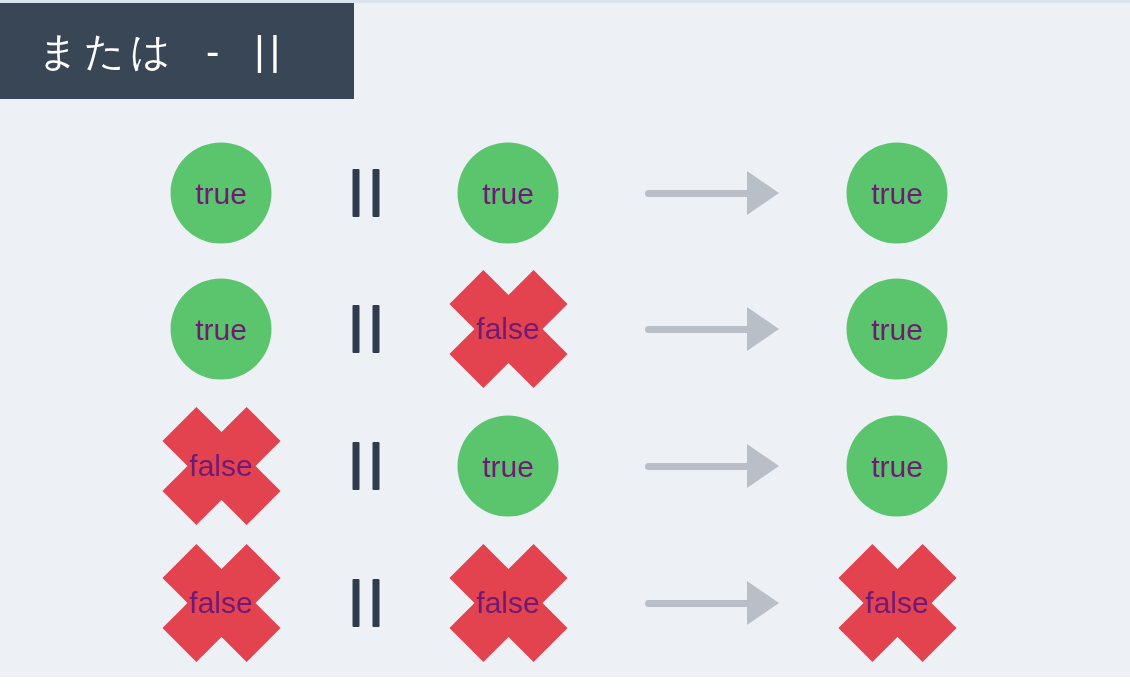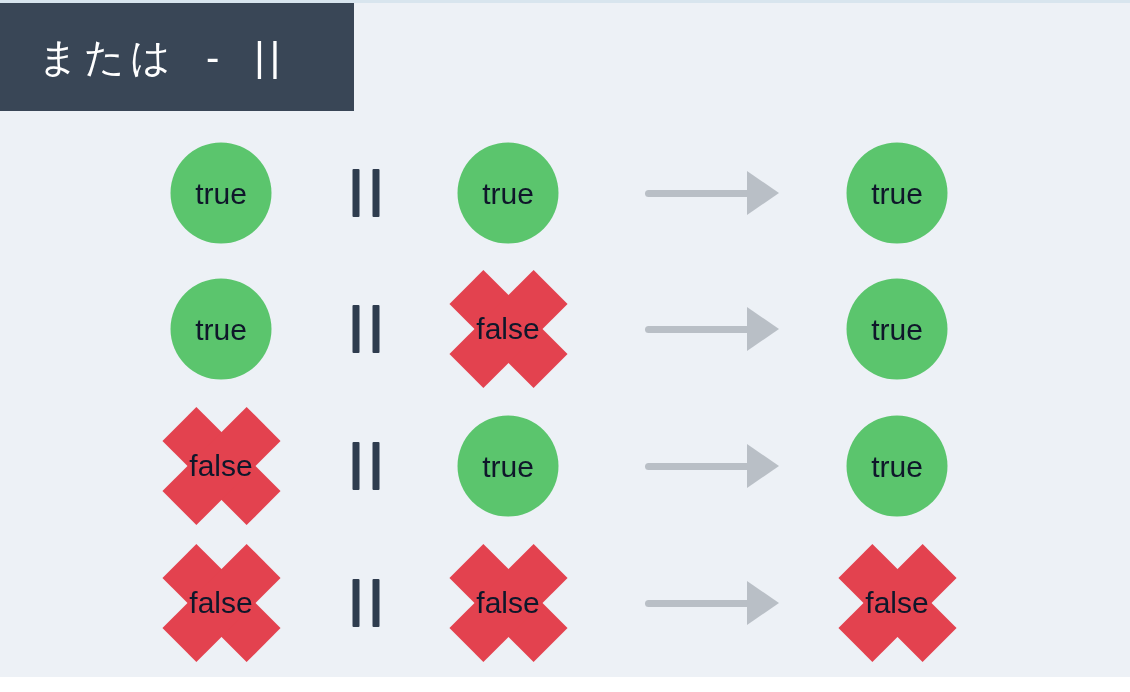--- a/index.html
+++ b/index.html
@@ -16,21 +16,21 @@
   }
   .top-strip {
     position: absolute; left: 0; top: 0; width: 1130px; height: 3px;
     background: #D8E5EE;
   }
   .bottom-strip {
     position: absolute; left: 0; top: 677px; width: 1130px; height: 15px;
     background: #FFFFFF;
   }
   .header {
-    position: absolute; left: 0; top: 3px; width: 354px; height: 108px;
+    position: absolute; left: 0; top: 3px; width: 354px; height: 96px;
     background: var(--header-dark, #394656);
     display: flex; align-items: center;
     box-sizing: border-box;
     padding-left: 38px;
   }
   .header .title-text {
     color: #FFFFFF;
     font-size: 40px;
     letter-spacing: 5px;
     word-spacing: 14px;
@@ -66,21 +66,21 @@
   .xbar {
     position: absolute; left: 50%; top: 50%;
     width: 119px; height: 48px;
     margin: -24px 0 0 -59.5px;
     background: var(--false-red, #E3424F);
   }
   .xbar-1 { transform: rotate(45deg); }
   .xbar-2 { transform: rotate(-45deg); }
   .operand-label {
     position: relative;
-    color: #0f172a;
+    color: #701a75;
     font-size: 30px;
     line-height: 1;
     z-index: 1;
   }
 
   
   .op {
     display: flex; gap: 13px;
     height: 48px;
   }

